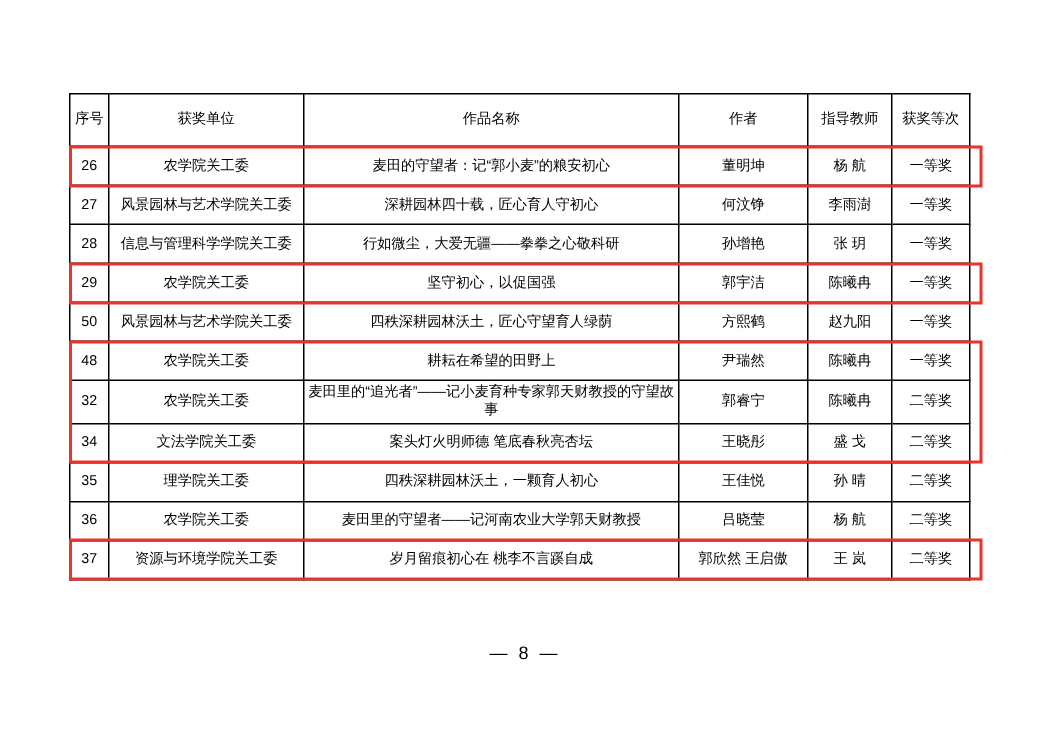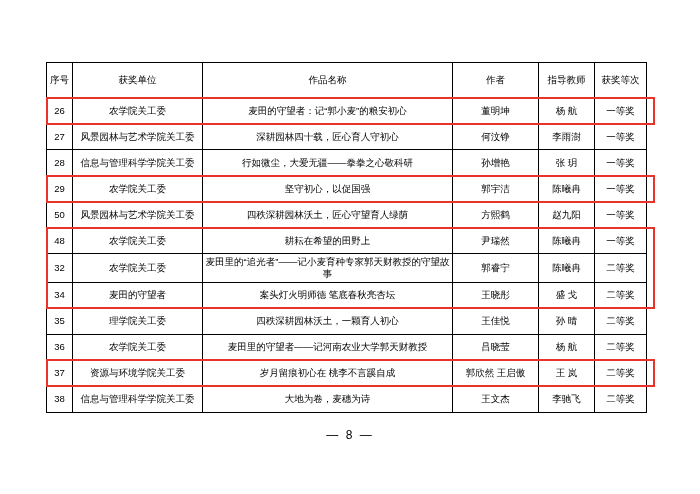--- a/index.html
+++ b/index.html
@@ -149,21 +149,21 @@
           <tr>
             <td>32</td>
             <td>农学院关工委</td>
             <td>麦田里的“追光者”——记小麦育种专家郭天财教授的守望故事</td>
             <td>郭睿宁</td>
             <td>陈曦冉</td>
             <td>二等奖</td>
           </tr>
           <tr>
             <td>34</td>
-            <td>麦田的守望者</td>
+            <td>文法学院关工委</td>
             <td>案头灯火明师德  笔底春秋亮杏坛</td>
             <td>王晓彤</td>
             <td>盛 戈</td>
             <td>二等奖</td>
           </tr>
           <tr>
             <td>35</td>
             <td>理学院关工委</td>
             <td>四秩深耕园林沃土，一颗育人初心</td>
             <td>王佳悦</td>
@@ -177,28 +177,20 @@
             <td>吕晓莹</td>
             <td>杨 航</td>
             <td>二等奖</td>
           </tr>
           <tr>
             <td>37</td>
             <td>资源与环境学院关工委</td>
             <td>岁月留痕初心在  桃李不言蹊自成</td>
             <td>郭欣然 王启傲</td>
             <td>王 岚</td>
-            <td>二等奖</td>
-          </tr>
-          <tr>
-            <td>38</td>
-            <td>信息与管理科学学院关工委</td>
-            <td>大地为卷，麦穗为诗</td>
-            <td>王文杰</td>
-            <td>李驰飞</td>
             <td>二等奖</td>
           </tr>
         </tbody>
     </table>
     <div id="highlight-layer">
         <div class="hl" style="left: -0.5px; top: 34.5px; width: 609px; height: 28px;"></div>
         <div class="hl" style="left: -0.5px; top: 112.5px; width: 609px; height: 28px;"></div>
         <div class="hl" style="left: -0.5px; top: 164.5px; width: 609px; height: 82.75px;"></div>
         <div class="hl" style="left: -0.5px; top: 297.25px; width: 609px; height: 28px;"></div>
       </div>

